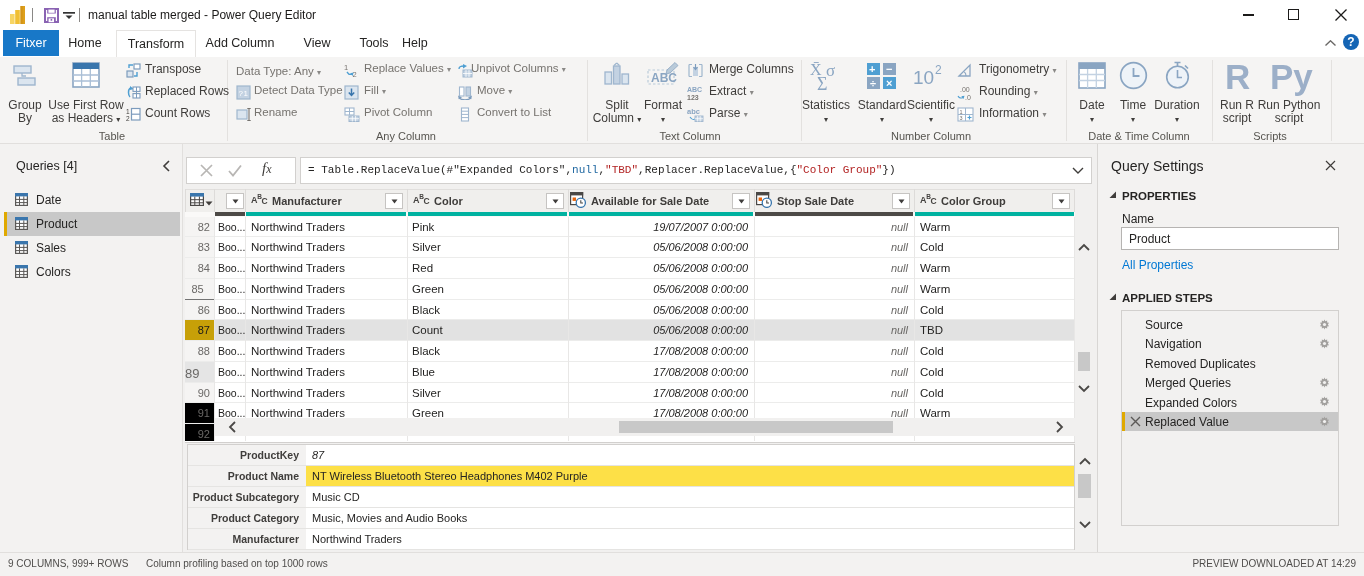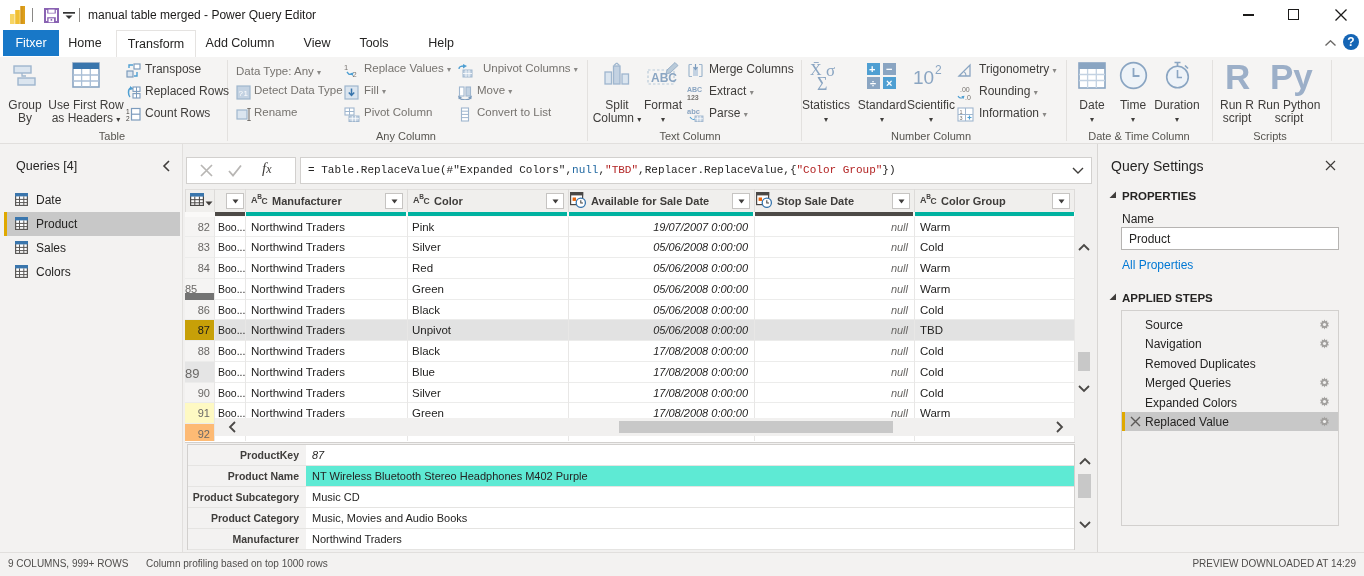--- a/index.html
+++ b/index.html
@@ -35,21 +35,21 @@
 <svg class="ic" style="left:1335px;top:9px" width="12" height="12" viewBox="0 0 12 12">
 <path d="M0.5 0.5 L11.5 11.5 M11.5 0.5 L0.5 11.5" stroke="#1b1a19" stroke-width="1.3"></path>
 </svg>
 <div class="ab" style="left:0;top:30px;width:1364px;height:27px;background:#fff;"></div>
 <div class="ab" style="left:3px;top:30px;width:56px;height:26px;background:#1878c8;color:#fff;font-size:12.5px;line-height:26px;text-align:center;">Fitxer</div>
 <div class="ab" style="left:116px;top:30px;width:80px;height:27px;background:#fff;border:1px solid #e5e3e1;border-bottom:none;font-size:12.5px;line-height:26px;text-align:center;color:#252423;">Transform</div>
 <div class="ab" style="left:62px;top:30px;width:46px;height:27px;font-size:12.5px;line-height:26px;text-align:center;color:#252423;">Home</div>
 <div class="ab" style="left:198px;top:30px;width:84px;height:27px;font-size:12.5px;line-height:26px;text-align:center;color:#252423;">Add Column</div>
 <div class="ab" style="left:288px;top:30px;width:58px;height:27px;font-size:12.5px;line-height:26px;text-align:center;color:#252423;">View</div>
 <div class="ab" style="left:346px;top:30px;width:56px;height:27px;font-size:12.5px;line-height:26px;text-align:center;color:#252423;">Tools</div>
-<div class="ab" style="left:402px;top:30px;width:52px;height:27px;font-size:12.5px;line-height:26px;text-align:right;color:#252423;">Help</div>
+<div class="ab" style="left:402px;top:30px;width:52px;height:27px;font-size:12.5px;line-height:26px;text-align:left;color:#252423;">Help</div>
 <svg class="ic" style="left:1325px;top:40px" width="11" height="6" viewBox="0 0 11 6">
 <path d="M0.5 5.5 L5.5 0.8 L10.5 5.5" stroke="#6a6866" stroke-width="1.4" fill="none"></path>
 </svg>
 <div class="ab" style="left:1343px;top:34px;width:16px;height:16px;border-radius:50%;background:#1565b5;color:#fff;font-size:12px;font-weight:bold;text-align:center;line-height:16px;">?</div>
 <div class="ab" style="left:0;top:57px;width:1364px;height:87px;background:#f5f4f3;border-bottom:1px solid #e1dfdd;"></div>
 <div class="ab" style="left:227px;top:60px;width:1px;height:81px;background:#e3e1df;"></div>
 <div class="ab" style="left:587px;top:60px;width:1px;height:81px;background:#e3e1df;"></div>
 <div class="ab" style="left:801px;top:60px;width:1px;height:81px;background:#e3e1df;"></div>
 <div class="ab" style="left:1066px;top:60px;width:1px;height:81px;background:#e3e1df;"></div>
 <div class="ab" style="left:1212px;top:60px;width:1px;height:81px;background:#e3e1df;"></div>
@@ -123,21 +123,21 @@
 <rect x="5" y="9" width="10" height="5.5" fill="#c3d2e2" stroke="#9fb6ce" stroke-width="1"></rect>
 <path d="M5 11.7 H15 M8.3 9 V14.5 M11.6 9 V14.5" stroke="#fff" stroke-width="0.8"></path>
 </svg>
 <div class="ab" style="left:364px;top:106px;font-size:11.5px;color:#76736f;white-space:nowrap;">Pivot Column</div>
 <svg class="ic" style="left:457px;top:63px" width="16" height="15" viewBox="0 0 16 15">
 <path d="M2 6 C2 3 5 3 7 3" stroke="#4f9fd2" stroke-width="1.3" fill="none"></path>
 <path d="M6 1 L10 3 L6 5.5 Z" fill="#4f9fd2"></path>
 <rect x="6" y="7" width="9" height="7" fill="#c3d2e2" stroke="#9fb6ce" stroke-width="1"></rect>
 <path d="M6 10.5 H15 M9 7 V14 M12 7 V14" stroke="#fff" stroke-width="0.8"></path>
 </svg>
-<div class="ab" style="left:483px;top:62px;font-size:11.5px;color:#76736f;white-space:nowrap;text-align:right;">Unpivot Columns <span style="font-size:8px;color:#8a8886;">▾</span></div>
+<div class="ab" style="left:471px;top:62px;font-size:11.5px;color:#76736f;white-space:nowrap;text-align:right;">Unpivot Columns <span style="font-size:8px;color:#8a8886;">▾</span></div>
 <svg class="ic" style="left:457px;top:85px" width="16" height="15" viewBox="0 0 16 15">
 <rect x="2.5" y="2" width="4.5" height="9" fill="#fff" stroke="#9fb6ce" stroke-width="1.1"></rect>
 <rect x="9" y="2" width="4.5" height="9" fill="#c3d2e2" stroke="#9fb6ce" stroke-width="1.1"></rect>
 <path d="M2 13 C5 15.5 11 15.5 14 13" stroke="#7d9cbd" stroke-width="1.3" fill="none"></path>
 <path d="M1 10.5 L1.8 14.2 L5 12.5 Z" fill="#7d9cbd"></path>
 <path d="M15 10.5 L14.2 14.2 L11 12.5 Z" fill="#7d9cbd"></path>
 </svg>
 <div class="ab" style="left:477px;top:84px;font-size:11.5px;color:#76736f;white-space:nowrap;">Move <span style="font-size:8px;color:#8a8886;">▾</span></div>
 <svg class="ic" style="left:459px;top:107px" width="12" height="15" viewBox="0 0 12 15">
 <rect x="2.5" y="1" width="7" height="13" fill="#fff" stroke="#9fb6ce" stroke-width="1.1"></rect>
@@ -372,40 +372,40 @@
 <div class="ab" style="left:920px;top:241.3px;font-size:11.5px;color:#252423;">Cold</div>
 <div class="ab" style="left:185px;top:258.0px;width:890px;height:20.8px;background:#fff;border-bottom:1px solid #ececeb;"></div>
 <div class="ab" style="left:185px;top:258.0px;width:29px;height:20.8px;background:#f5f4f3;color:#6a6866;font-size:11px;text-align:right;padding:4px 4px 0 0;border-bottom:1px solid #ececeb;">84</div>
 <div class="ab" style="left:218px;top:262.0px;width:27px;overflow:hidden;white-space:nowrap;font-size:10.5px;color:#252423;">Boo...</div>
 <div class="ab" style="left:251px;top:262.0px;font-size:11.5px;color:#252423;">Northwind Traders</div>
 <div class="ab" style="left:412px;top:262.0px;font-size:11.5px;color:#252423;">Red</div>
 <div class="ab" style="left:568px;top:262.0px;width:180px;text-align:right;font-size:11px;font-style:italic;color:#252423;">05/06/2008 0:00:00</div>
 <div class="ab" style="left:754px;top:262.0px;width:154px;text-align:right;font-size:11px;font-style:italic;color:#6a6866;">null</div>
 <div class="ab" style="left:920px;top:262.0px;font-size:11.5px;color:#252423;">Warm</div>
 <div class="ab" style="left:185px;top:278.8px;width:890px;height:20.8px;background:#fff;border-bottom:1px solid #ececeb;"></div>
-<div class="ab" style="left:185px;top:278.8px;width:29px;height:20.8px;background:#f5f4f3;color:#6a6866;font-size:11px;text-align:left;padding:4px 4px 0 0;border-bottom:7px solid #737373;">85</div>
+<div class="ab" style="left:185px;top:278.8px;width:29px;height:20.8px;background:#f5f4f3;color:#6a6866;font-size:11px;text-align:center;padding:4px 4px 0 0;border-bottom:1px solid #737373;">85</div>
 <div class="ab" style="left:218px;top:282.8px;width:27px;overflow:hidden;white-space:nowrap;font-size:10.5px;color:#252423;">Boo...</div>
 <div class="ab" style="left:251px;top:282.8px;font-size:11.5px;color:#252423;">Northwind Traders</div>
 <div class="ab" style="left:412px;top:282.8px;font-size:11.5px;color:#252423;">Green</div>
 <div class="ab" style="left:568px;top:282.8px;width:180px;text-align:right;font-size:11px;font-style:italic;color:#252423;">05/06/2008 0:00:00</div>
 <div class="ab" style="left:754px;top:282.8px;width:154px;text-align:right;font-size:11px;font-style:italic;color:#6a6866;">null</div>
 <div class="ab" style="left:920px;top:282.8px;font-size:11.5px;color:#252423;">Warm</div>
 <div class="ab" style="left:185px;top:299.6px;width:890px;height:20.8px;background:#fff;border-bottom:1px solid #ececeb;"></div>
 <div class="ab" style="left:185px;top:299.6px;width:29px;height:20.8px;background:#f5f4f3;color:#6a6866;font-size:11px;text-align:right;padding:4px 4px 0 0;border-bottom:1px solid #ececeb;">86</div>
 <div class="ab" style="left:218px;top:303.6px;width:27px;overflow:hidden;white-space:nowrap;font-size:10.5px;color:#252423;">Boo...</div>
 <div class="ab" style="left:251px;top:303.6px;font-size:11.5px;color:#252423;">Northwind Traders</div>
 <div class="ab" style="left:412px;top:303.6px;font-size:11.5px;color:#252423;">Black</div>
 <div class="ab" style="left:568px;top:303.6px;width:180px;text-align:right;font-size:11px;font-style:italic;color:#252423;">05/06/2008 0:00:00</div>
 <div class="ab" style="left:754px;top:303.6px;width:154px;text-align:right;font-size:11px;font-style:italic;color:#6a6866;">null</div>
 <div class="ab" style="left:920px;top:303.6px;font-size:11.5px;color:#252423;">Cold</div>
 <div class="ab" style="left:185px;top:320.4px;width:890px;height:20.8px;background:#e2e2e2;border-bottom:1px solid #ececeb;"></div>
 <div class="ab" style="left:185px;top:320.4px;width:29px;height:20.8px;background:#c7a008;color:#1b1a19;font-size:11px;text-align:right;padding:4px 4px 0 0;border-bottom:1px solid #ececeb;">87</div>
 <div class="ab" style="left:218px;top:324.4px;width:27px;overflow:hidden;white-space:nowrap;font-size:10.5px;color:#252423;">Boo...</div>
 <div class="ab" style="left:251px;top:324.4px;font-size:11.5px;color:#252423;">Northwind Traders</div>
-<div class="ab" style="left:412px;top:324.4px;font-size:11.5px;color:#252423;">Unpivot</div>
+<div class="ab" style="left:412px;top:324.4px;font-size:11.5px;color:#252423;">Count</div>
 <div class="ab" style="left:568px;top:324.4px;width:180px;text-align:right;font-size:11px;font-style:italic;color:#252423;">05/06/2008 0:00:00</div>
 <div class="ab" style="left:754px;top:324.4px;width:154px;text-align:right;font-size:11px;font-style:italic;color:#6a6866;">null</div>
 <div class="ab" style="left:920px;top:324.4px;font-size:11.5px;color:#252423;">TBD</div>
 <div class="ab" style="left:185px;top:341.1px;width:890px;height:20.8px;background:#fff;border-bottom:1px solid #ececeb;"></div>
 <div class="ab" style="left:185px;top:341.1px;width:29px;height:20.8px;background:#f5f4f3;color:#6a6866;font-size:11px;text-align:right;padding:4px 4px 0 0;border-bottom:1px solid #ececeb;">88</div>
 <div class="ab" style="left:218px;top:345.1px;width:27px;overflow:hidden;white-space:nowrap;font-size:10.5px;color:#252423;">Boo...</div>
 <div class="ab" style="left:251px;top:345.1px;font-size:11.5px;color:#252423;">Northwind Traders</div>
 <div class="ab" style="left:412px;top:345.1px;font-size:11.5px;color:#252423;">Black</div>
 <div class="ab" style="left:568px;top:345.1px;width:180px;text-align:right;font-size:11px;font-style:italic;color:#252423;">17/08/2008 0:00:00</div>
 <div class="ab" style="left:754px;top:345.1px;width:154px;text-align:right;font-size:11px;font-style:italic;color:#6a6866;">null</div>
@@ -420,28 +420,28 @@
 <div class="ab" style="left:920px;top:365.9px;font-size:11.5px;color:#252423;">Cold</div>
 <div class="ab" style="left:185px;top:382.7px;width:890px;height:20.8px;background:#fff;border-bottom:1px solid #ececeb;"></div>
 <div class="ab" style="left:185px;top:382.7px;width:29px;height:20.8px;background:#f5f4f3;color:#6a6866;font-size:11px;text-align:right;padding:4px 4px 0 0;border-bottom:1px solid #ececeb;">90</div>
 <div class="ab" style="left:218px;top:386.7px;width:27px;overflow:hidden;white-space:nowrap;font-size:10.5px;color:#252423;">Boo...</div>
 <div class="ab" style="left:251px;top:386.7px;font-size:11.5px;color:#252423;">Northwind Traders</div>
 <div class="ab" style="left:412px;top:386.7px;font-size:11.5px;color:#252423;">Silver</div>
 <div class="ab" style="left:568px;top:386.7px;width:180px;text-align:right;font-size:11px;font-style:italic;color:#252423;">17/08/2008 0:00:00</div>
 <div class="ab" style="left:754px;top:386.7px;width:154px;text-align:right;font-size:11px;font-style:italic;color:#6a6866;">null</div>
 <div class="ab" style="left:920px;top:386.7px;font-size:11.5px;color:#252423;">Cold</div>
 <div class="ab" style="left:185px;top:403.4px;width:890px;height:20.8px;background:#fff;border-bottom:1px solid #ececeb;"></div>
-<div class="ab" style="left:185px;top:403.4px;width:29px;height:20.8px;background:#fef9c3;color:#6a6866;font-size:11px;text-align:right;padding:4px 4px 0 0;border-bottom:1px solid #ececeb;">91</div>
+<div class="ab" style="left:185px;top:403.4px;width:29px;height:20.8px;background:#000000;color:#6a6866;font-size:11px;text-align:right;padding:4px 4px 0 0;border-bottom:1px solid #ececeb;">91</div>
 <div class="ab" style="left:218px;top:407.4px;width:27px;overflow:hidden;white-space:nowrap;font-size:10.5px;color:#252423;">Boo...</div>
 <div class="ab" style="left:251px;top:407.4px;font-size:11.5px;color:#252423;">Northwind Traders</div>
 <div class="ab" style="left:412px;top:407.4px;font-size:11.5px;color:#252423;">Green</div>
 <div class="ab" style="left:568px;top:407.4px;width:180px;text-align:right;font-size:11px;font-style:italic;color:#252423;">17/08/2008 0:00:00</div>
 <div class="ab" style="left:754px;top:407.4px;width:154px;text-align:right;font-size:11px;font-style:italic;color:#6a6866;">null</div>
 <div class="ab" style="left:920px;top:407.4px;font-size:11.5px;color:#252423;">Warm</div>
-<div class="ab" style="left:185px;top:424.4px;width:29px;height:17px;background:#fdba74;color:#6a6866;font-size:11px;text-align:right;padding:4px 4px 0 0;">92</div>
+<div class="ab" style="left:185px;top:424.4px;width:29px;height:17px;background:#000000;color:#6a6866;font-size:11px;text-align:right;padding:4px 4px 0 0;">92</div>
 <div class="ab" style="left:214px;top:217px;width:1px;height:224px;background:#e8e7e6;"></div>
 <div class="ab" style="left:245px;top:217px;width:1px;height:224px;background:#e8e7e6;"></div>
 <div class="ab" style="left:407px;top:217px;width:1px;height:224px;background:#e8e7e6;"></div>
 <div class="ab" style="left:568px;top:217px;width:1px;height:224px;background:#e8e7e6;"></div>
 <div class="ab" style="left:754px;top:217px;width:1px;height:224px;background:#e8e7e6;"></div>
 <div class="ab" style="left:914px;top:217px;width:1px;height:224px;background:#e8e7e6;"></div>
 <div class="ab" style="left:1074px;top:217px;width:1px;height:225px;background:#e8e7e6;"></div>
 <div class="ab" style="left:185px;top:441.5px;width:890px;height:1px;background:#d2d0ce;"></div>
 <div class="ab" style="left:215px;top:418px;width:860px;height:18px;background:#f1f0ef;"></div>
 <svg class="ic" style="left:228px;top:421px" width="8" height="12" viewBox="0 0 8 12">
@@ -456,21 +456,21 @@
 <path d="M1 7 L6 2 L11 7" stroke="#4a4846" stroke-width="1.8" fill="none"></path>
 </svg>
 <svg class="ic" style="left:1078px;top:385px" width="12" height="8" viewBox="0 0 12 8">
 <path d="M1 1 L6 6 L11 1" stroke="#4a4846" stroke-width="1.8" fill="none"></path>
 </svg>
 <div class="ab" style="left:1078px;top:352px;width:12px;height:19px;background:#c8c8c8;"></div>
 <div class="ab" style="left:187px;top:444px;width:888px;height:106px;background:#fff;border:1px solid #d2d0ce;"></div>
 <div class="ab" style="left:188px;top:445px;width:118px;height:21px;background:#f3f2f1;border-bottom:1px solid #e5e4e2;text-align:right;padding:4px 7px 0 0;font-size:10.5px;font-weight:bold;color:#3f3d3b;white-space:nowrap;">ProductKey</div>
 <div class="ab" style="left:306px;top:445px;width:768px;height:21px;background:#fff;border-bottom:1px solid #e5e4e2;padding:4px 0 0 6px;font-size:11px;color:#252423;font-style:italic;">87</div>
 <div class="ab" style="left:188px;top:466px;width:118px;height:21px;background:#f3f2f1;border-bottom:1px solid #e5e4e2;text-align:right;padding:4px 7px 0 0;font-size:10.5px;font-weight:bold;color:#3f3d3b;white-space:nowrap;">Product Name</div>
-<div class="ab" style="left:306px;top:466px;width:768px;height:21px;background:#5eead4;border-bottom:1px solid #e5e4e2;padding:4px 0 0 6px;font-size:11px;color:#252423;">NT Wireless Bluetooth Stereo Headphones M402 Purple</div>
+<div class="ab" style="left:306px;top:466px;width:768px;height:21px;background:#fde047;border-bottom:1px solid #e5e4e2;padding:4px 0 0 6px;font-size:11px;color:#252423;">NT Wireless Bluetooth Stereo Headphones M402 Purple</div>
 <div class="ab" style="left:188px;top:487px;width:118px;height:21px;background:#f3f2f1;border-bottom:1px solid #e5e4e2;text-align:right;padding:4px 7px 0 0;font-size:10.5px;font-weight:bold;color:#3f3d3b;white-space:nowrap;">Product Subcategory</div>
 <div class="ab" style="left:306px;top:487px;width:768px;height:21px;background:#fff;border-bottom:1px solid #e5e4e2;padding:4px 0 0 6px;font-size:11px;color:#252423;">Music CD</div>
 <div class="ab" style="left:188px;top:508px;width:118px;height:21px;background:#f3f2f1;border-bottom:1px solid #e5e4e2;text-align:right;padding:4px 7px 0 0;font-size:10.5px;font-weight:bold;color:#3f3d3b;white-space:nowrap;">Product Category</div>
 <div class="ab" style="left:306px;top:508px;width:768px;height:21px;background:#fff;border-bottom:1px solid #e5e4e2;padding:4px 0 0 6px;font-size:11px;color:#252423;">Music, Movies and Audio Books</div>
 <div class="ab" style="left:188px;top:529px;width:118px;height:21px;background:#f3f2f1;border-bottom:1px solid #e5e4e2;text-align:right;padding:4px 7px 0 0;font-size:10.5px;font-weight:bold;color:#3f3d3b;white-space:nowrap;">Manufacturer</div>
 <div class="ab" style="left:306px;top:529px;width:768px;height:21px;background:#fff;border-bottom:1px solid #e5e4e2;padding:4px 0 0 6px;font-size:11px;color:#252423;">Northwind Traders</div>
 <div class="ab" style="left:1075px;top:445px;width:17px;height:104px;background:#f1f0ef;"></div>
 <svg class="ic" style="left:1079px;top:457px" width="12" height="8" viewBox="0 0 12 8">
 <path d="M1 7 L6 2 L11 7" stroke="#4a4846" stroke-width="1.8" fill="none"></path>
 </svg>

